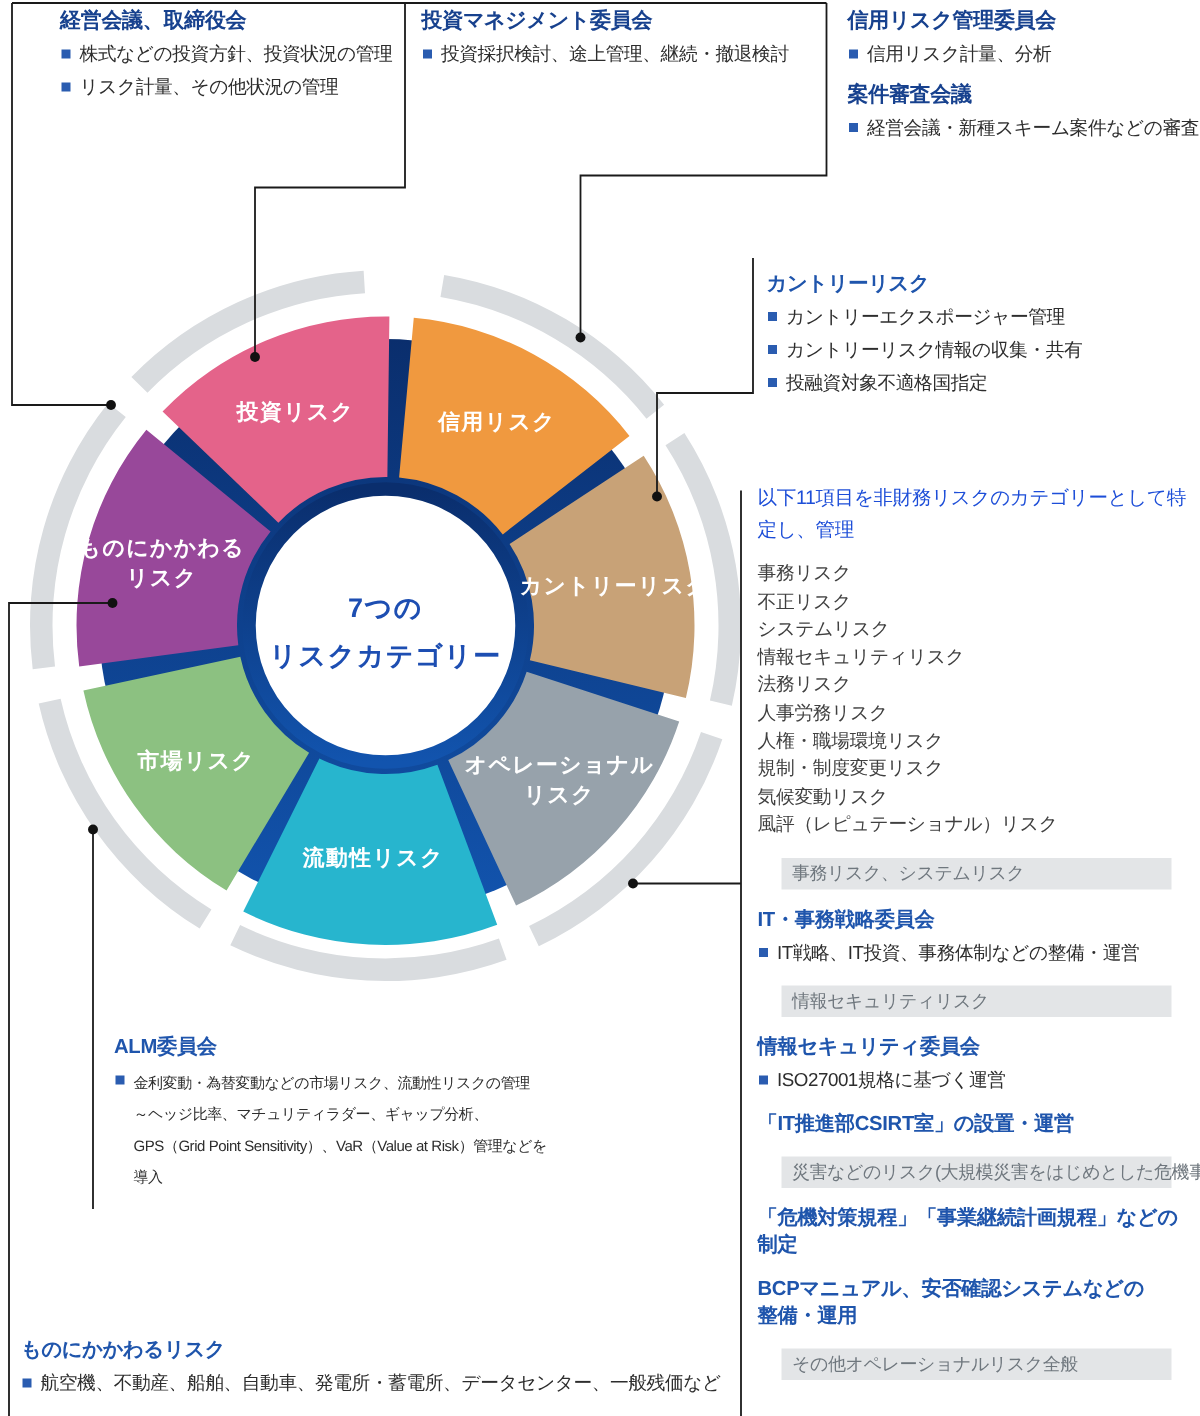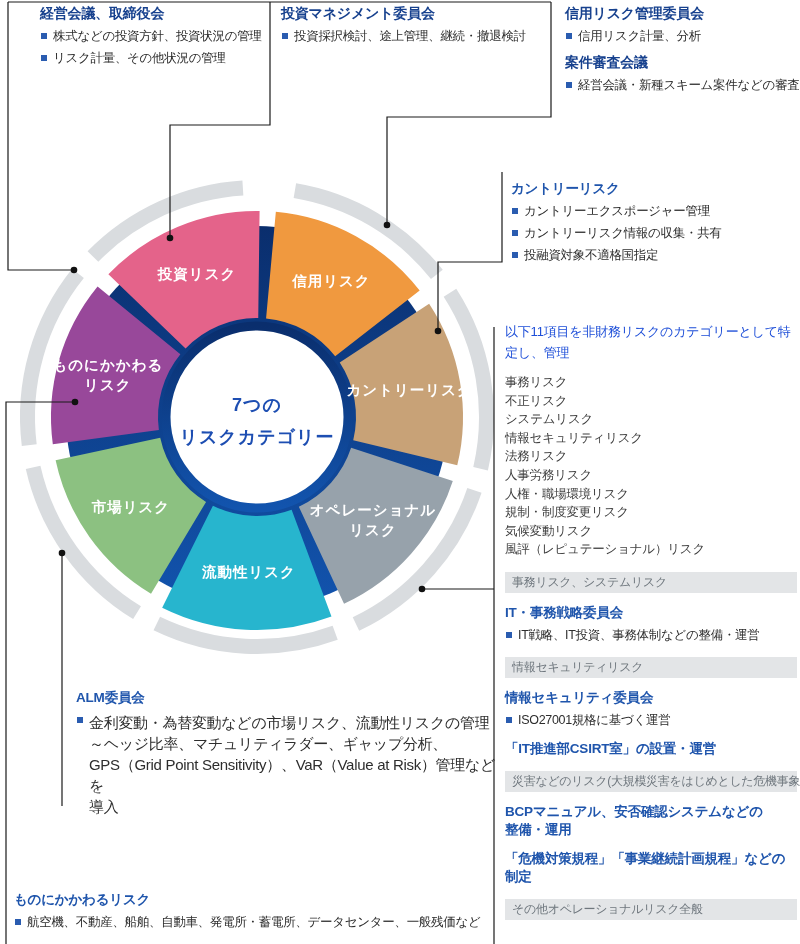--- a/index.html
+++ b/index.html
@@ -5,23 +5,23 @@
   html,body{margin:0;padding:0;background:#fff;}
   #stage{position:relative;width:800px;height:944px;background:#fff;overflow:hidden;
          font-family:"Liberation Sans","DejaVu Sans",sans-serif;}
   .panel{position:absolute;}
   .panel > :first-child{margin-top:0;}
   .h{font-weight:bold;font-size:14px;color:#17418e;margin:8px 0 4px;line-height:19px;letter-spacing:-0.2px;}
   .bh{font-weight:bold;font-size:13.5px;color:#1f55ac;margin:11px 0 4px;line-height:18px;letter-spacing:-0.2px;white-space:pre-line;}
   .b{display:flex;font-size:12.5px;color:#2d2d2d;margin:5px 0;line-height:17px;letter-spacing:-0.3px;}
   .b .sq{width:6px;height:6px;background:#2a5cb0;margin:5px 6px 0 1px;flex:none;}
   .b .bt{white-space:pre-line;}
-  .alm .b{line-height:21px;font-size:15px;justify-content:center;}
+  .alm .b{line-height:21px;font-size:10px;}
   .graybar{background:#e3e5e7;color:#6f777e;font-size:12px;line-height:21px;padding:0 7px;
-           margin:13px 0 2px;white-space:nowrap;letter-spacing:-0.3px;}
+           margin:13px 16px 2px;white-space:nowrap;letter-spacing:-0.3px;}
   .rc-intro{font-size:13px;line-height:21px;color:#1d4ed8;margin:0 0 10px;letter-spacing:-0.2px;}
   .risk-line{font-size:12.5px;line-height:18.6px;color:#404040;letter-spacing:-0.2px;}
   svg{position:absolute;display:block;}
   #overlay{pointer-events:none;}
 </style>
 </head>
 <body>
 
 <div id="stage">
   <svg id="wheel" style="left:7px;top:168px" width="500" height="500" viewBox="0 0 500 500">
@@ -121,23 +121,23 @@
         <span class="bt">IT戦略、IT投資、事務体制などの整備・運営</span>
       </div>
       <div class="graybar">情報セキュリティリスク</div>
       <div class="bh">情報セキュリティ委員会</div>
       <div class="b">
         <span class="sq"></span>
         <span class="bt">ISO27001規格に基づく運営</span>
       </div>
       <div class="bh">「IT推進部CSIRT室」の設置・運営</div>
       <div class="graybar">災害などのリスク(大規模災害をはじめとした危機事象)</div>
+      <div class="bh">「危機対策規程」「事業継続計画規程」などの制定</div>
       <div class="bh">BCPマニュアル、安否確認システムなどの
 整備・運用</div>
-      <div class="bh">「危機対策規程」「事業継続計画規程」などの制定</div>
       <div class="graybar">その他オペレーショナルリスク全般</div>
     </div>
   <div class="panel alm" style="left:76px;top:689px;width:432px">
       <div class="bh">ALM委員会</div>
       <div class="b">
         <span class="sq"></span>
         <span class="bt">金利変動・為替変動などの市場リスク、流動性リスクの管理
 ～ヘッジ比率、マチュリティラダー、ギャップ分析、
 GPS（Grid Point Sensitivity）、VaR（Value at Risk）管理などを
 導入</span>

